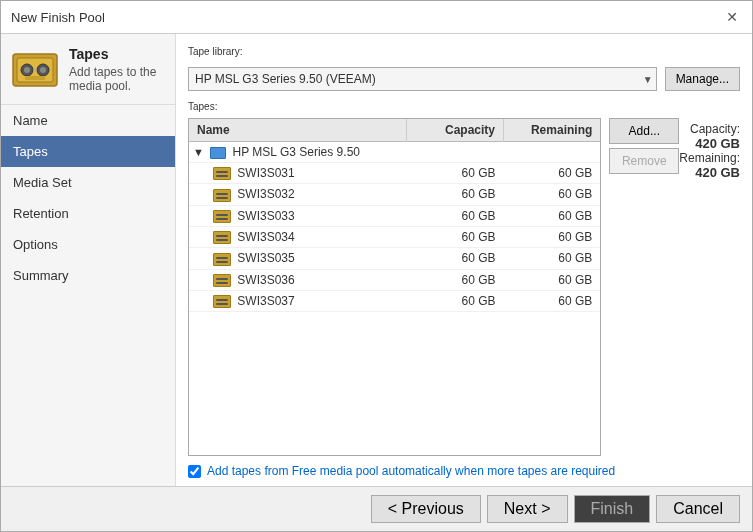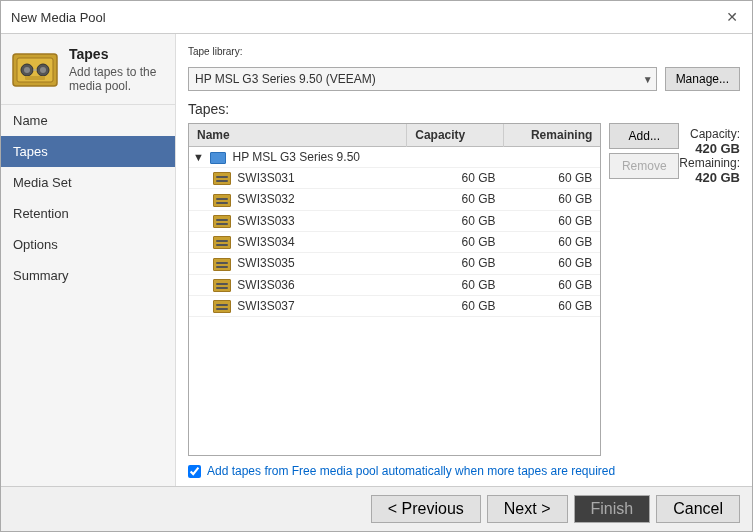--- a/index.html
+++ b/index.html
@@ -139,21 +139,21 @@
     .manage-btn {
       height: 24px;
       padding: 0 10px;
       background: #e1e1e1;
       border: 1px solid #aaa;
       cursor: pointer;
       font-size: 12px;
       white-space: nowrap;
     }
     .tapes-label {
-      font-size: 14px;
+      font-size: 10px;
       color: #333;
       margin-bottom: 6px;
     }
     .table-area {
       display: flex;
       gap: 8px;
       flex: 1;
       min-height: 0;
     }
     .table-container {
@@ -244,30 +244,30 @@
       border: 1px solid #aaa;
       cursor: pointer;
       font-size: 16px;
     }
     .footer-btn:disabled {
       color: #aaa;
       cursor: default;
       background: #404040;
     }
     .col-name { width: 180px; }
-    .col-capacity { width: 80px; text-align: left; }
+    .col-capacity { width: 80px; text-align: right; }
     .col-remaining { width: 80px; text-align: right; }
   </style>
 </head>
 <body>
 
 <div class="dialog">
 
   <div class="title-bar">
-    <span class="title-bar-text">New Media Pool</span>
+    <span class="title-bar-text">New Finish Pool</span>
     <button class="close-btn">✕</button>
   </div>
 
   <div class="content">
 
     <div class="sidebar">
 
       <div class="header-section">
 
         <svg class="tape-icon" viewBox="0 0 48 48" xmlns="http://www.w3.org/2000/svg">

